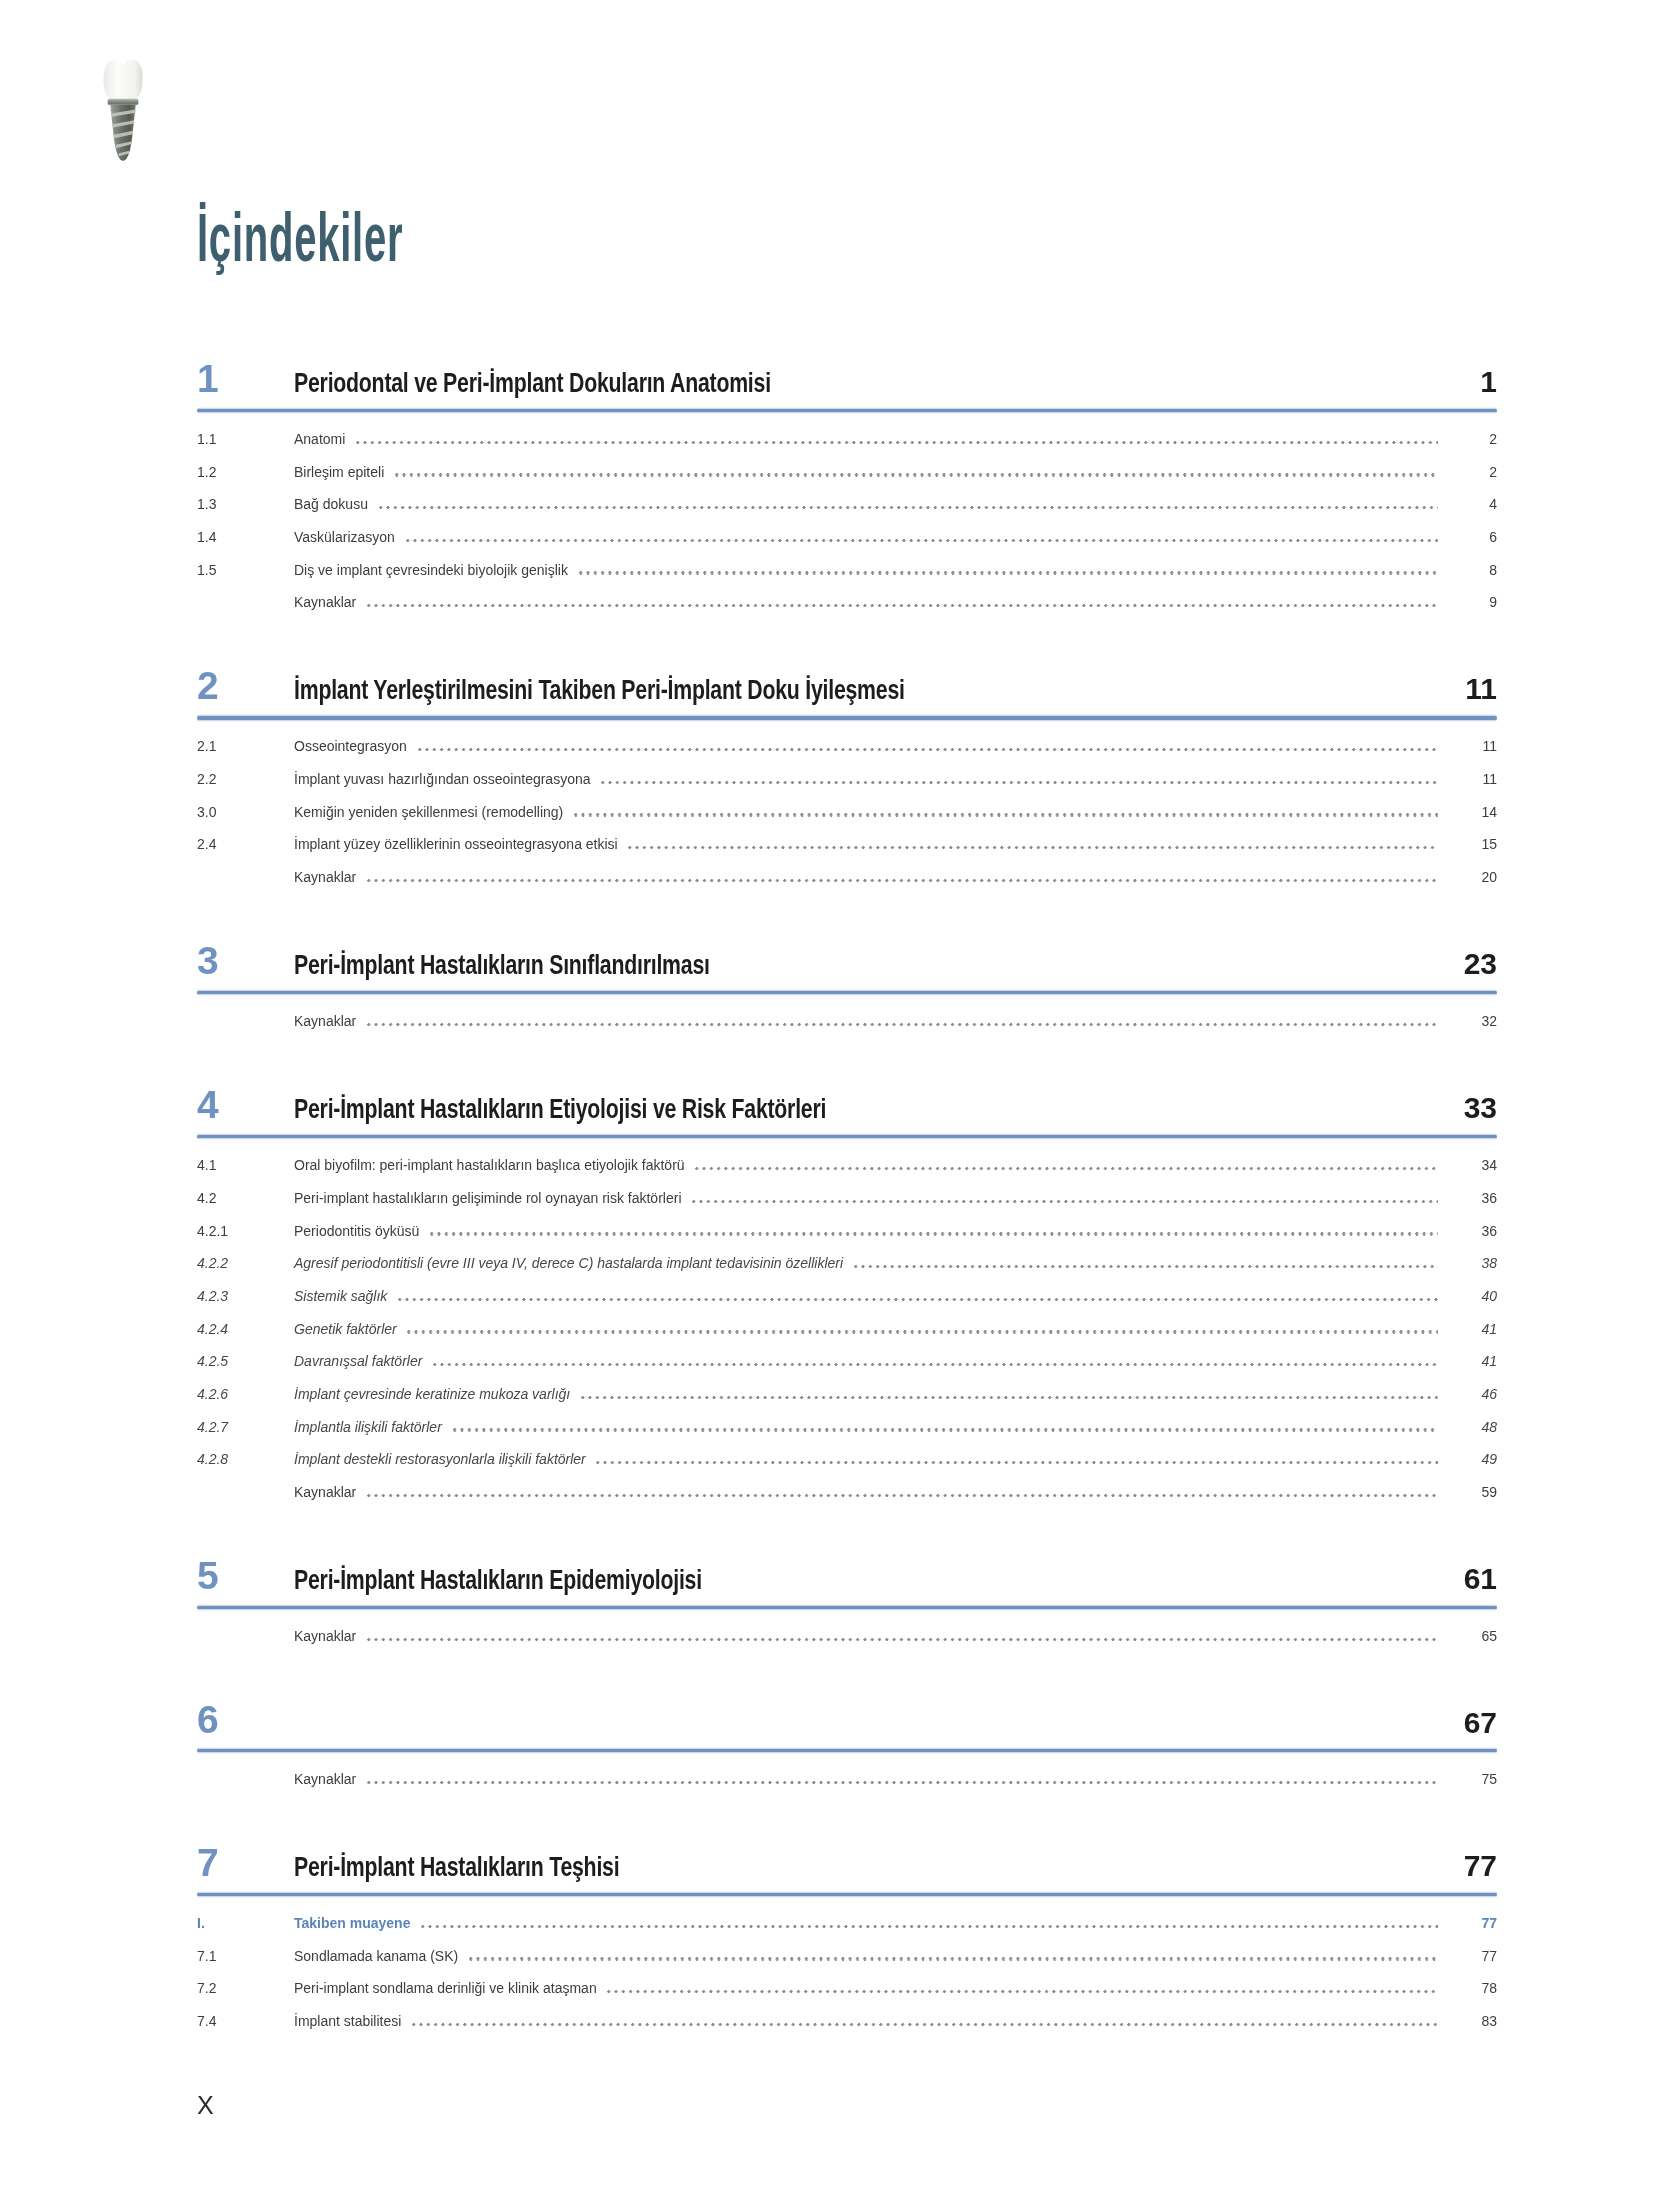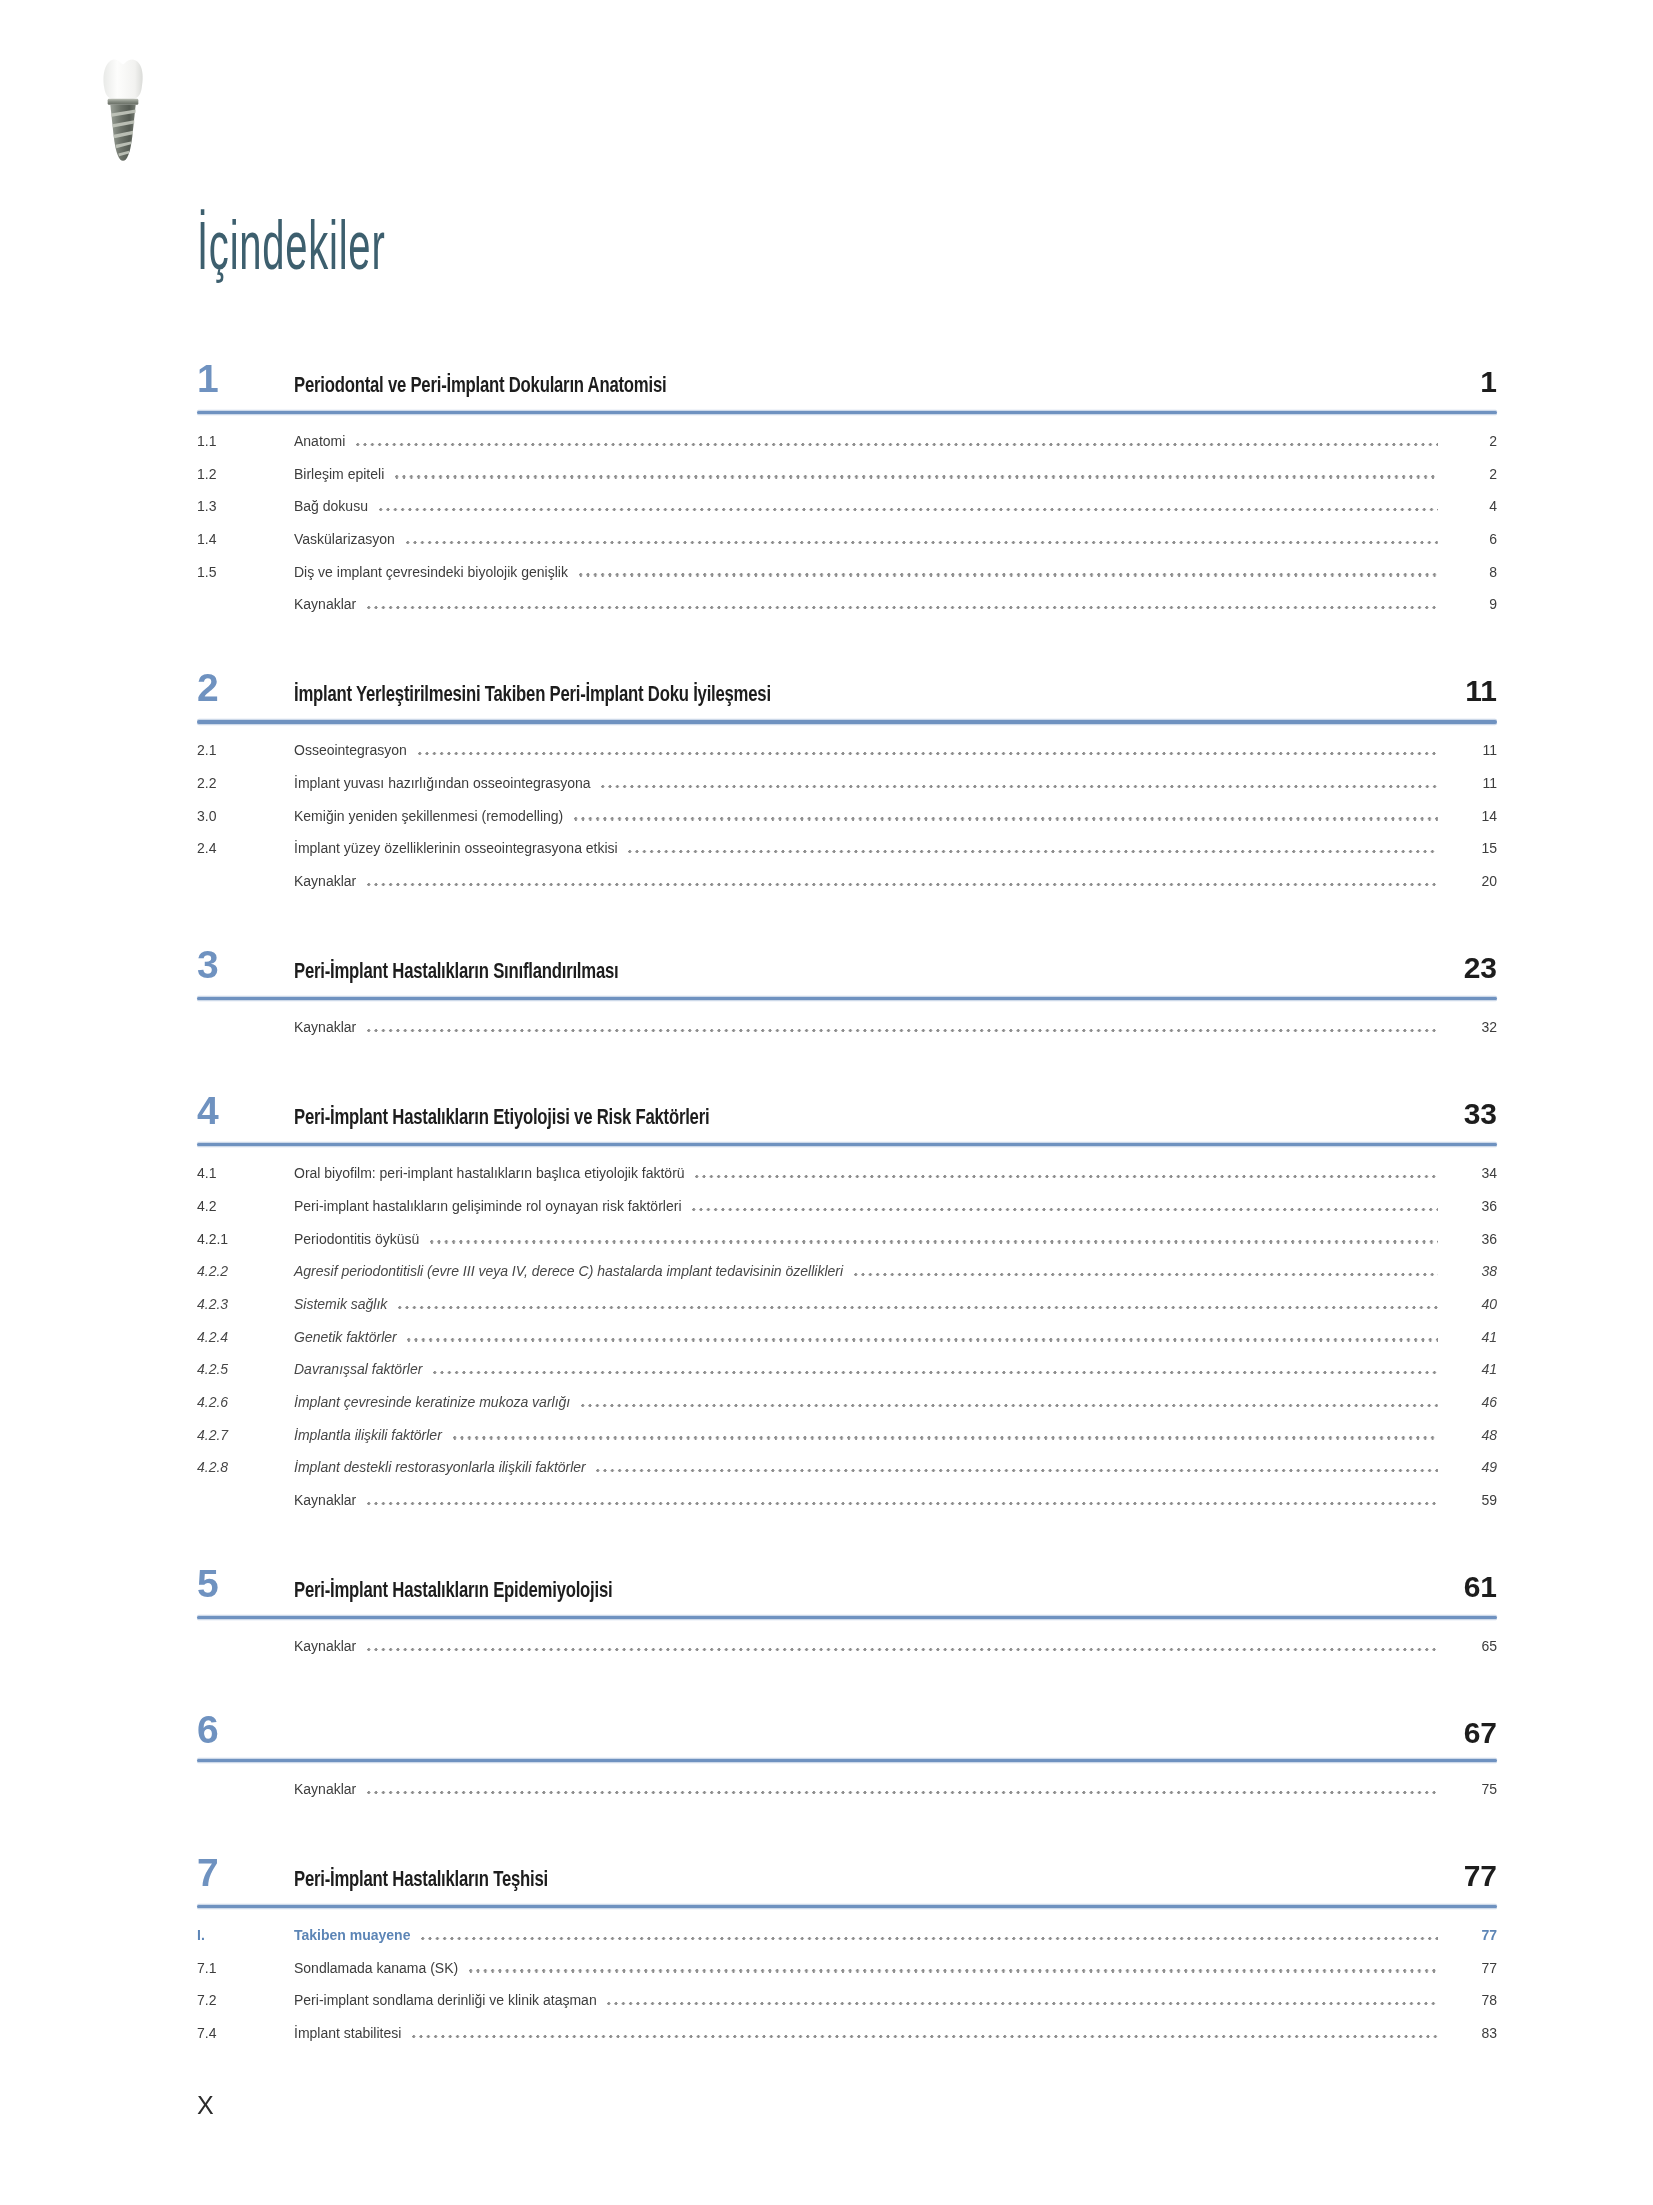--- a/index.html
+++ b/index.html
@@ -19,24 +19,24 @@
     left: 99px;
     top: 56px;
     width: 48px;
     height: 107px;
   }
 
   
   .page-title {
     position: absolute;
     left: 197px;
-    top: 208px;
+    top: 200px;
     margin: 0;
     font-size: 69px;
-    font-weight: 400;
+    font-weight: 700;
     line-height: 1.1;
     color: var(--title-teal, #3d5f6e);
     white-space: nowrap;
   }
   .page-title .squeeze {
     display: inline-block;
     transform: scaleX(0.58);
     transform-origin: 0 100%;
     letter-spacing: 1.3px;
   }
@@ -57,21 +57,21 @@
     line-height: 37px;
   }
   .ch-num {
     width: 97px;
     flex: 0 0 97px;
     font-size: 39px;
     font-weight: 700;
     color: var(--accent-blue, #6f92c0);
   }
   .ch-title {
-    font-size: 22px;
+    font-size: 28px;
     font-weight: 700;
     color: var(--heading-text, #1d1d1d);
     white-space: nowrap;
   }
   .ch-title .squeeze {
     display: inline-block;
     transform: scaleX(0.76);
     transform-origin: 0 100%;
     letter-spacing: -0.3px;
   }

